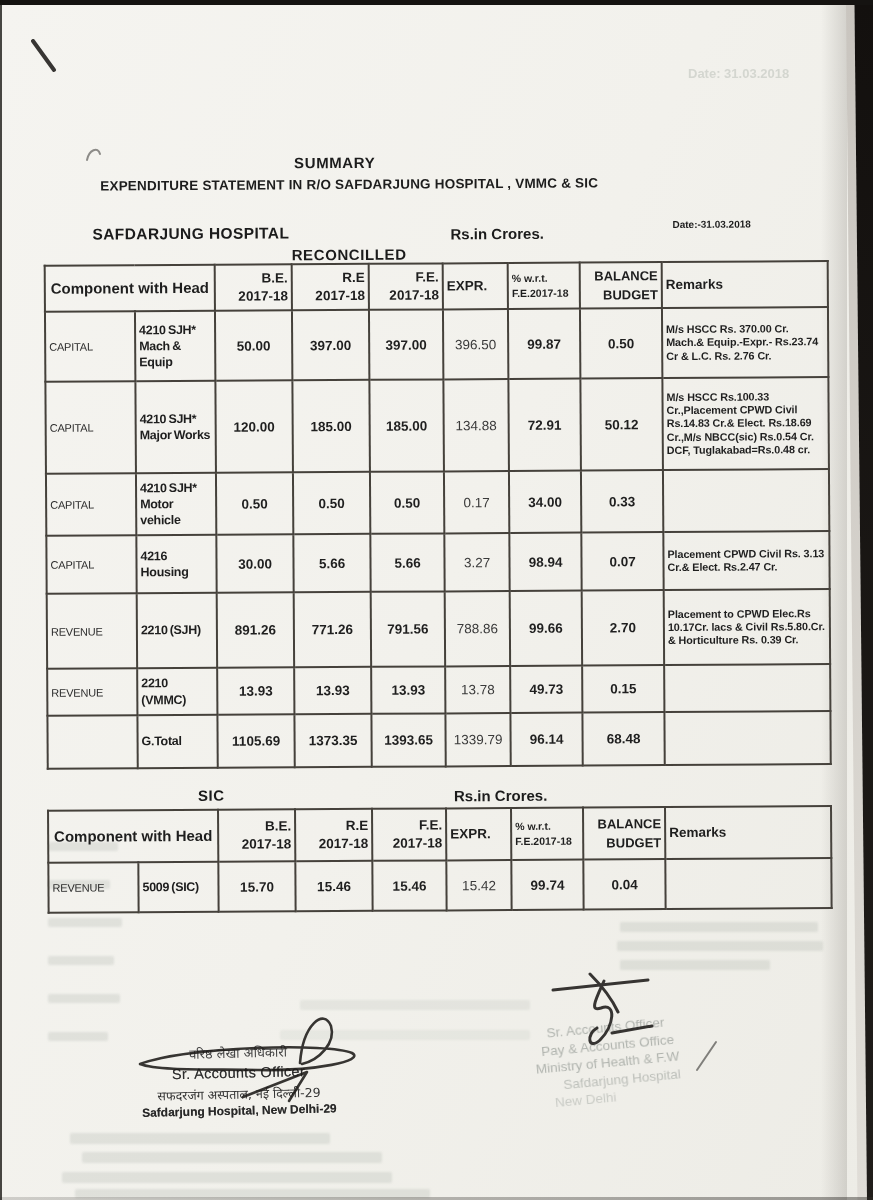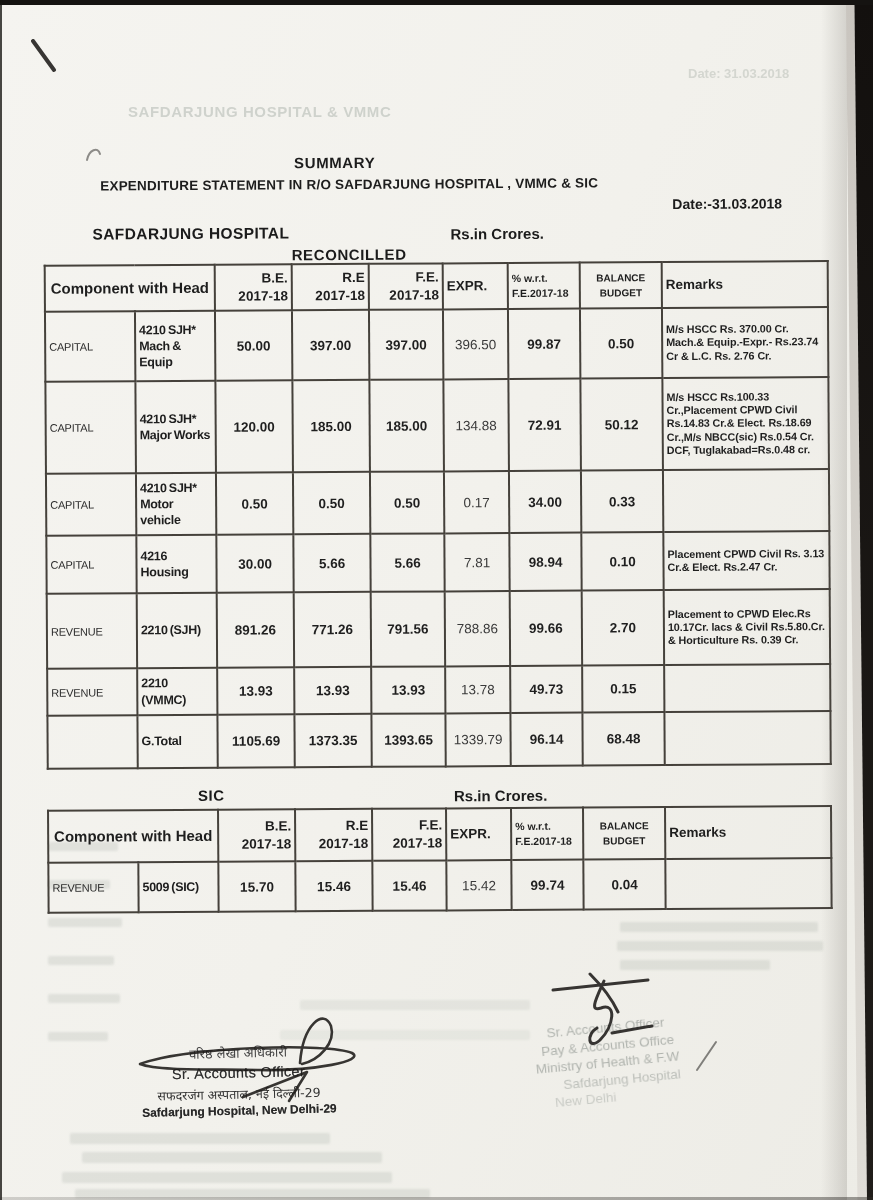--- a/index.html
+++ b/index.html
@@ -14,37 +14,37 @@
   .edge-bottom{position:absolute;left:0;bottom:0;width:100%;height:3px;background:linear-gradient(to right,rgba(45,42,38,.18),rgba(45,42,38,.45));}
   .right-shade{position:absolute;right:26px;top:0;width:26px;height:100%;background:linear-gradient(to right,rgba(95,90,83,0),rgba(95,90,83,.20));}
   .edge-right-mid{position:absolute;top:0;right:0;width:30px;height:100%;background:linear-gradient(to bottom,#c9c5bf,#e0ddd7);clip-path:polygon(10% 0,38% 0,80% 100%,48% 100%);}
   .edge-right-dark{position:absolute;top:0;right:0;width:30px;height:100%;background:linear-gradient(to bottom,#13100e,#201d1a);clip-path:polygon(38% 0,100% 0,100% 100%,80% 100%);}
   
   .skew{position:absolute;left:0;top:0;width:873px;height:1200px;transform:rotate(-0.35deg);transform-origin:40% 40%;}
   
   .abs{position:absolute;white-space:nowrap;}
   .t-summary{left:296px;top:154px;font-size:15px;font-weight:bold;letter-spacing:.6px;color:#1d1d1d;}
   .t-statement{left:102px;top:177px;font-size:13.5px;font-weight:bold;letter-spacing:.2px;color:#1d1d1d;}
-  .t-date{left:674px;top:198px;font-size:14px;font-weight:bold;color:#1c1c1c;}
+  .t-date{left:674px;top:221px;font-size:10px;font-weight:bold;color:#1c1c1c;}
   .t-hospital{left:94px;top:224px;font-size:15.5px;font-weight:bold;letter-spacing:.4px;color:#1b1b1b;}
   .t-rs1{left:452px;top:226px;font-size:15px;font-weight:bold;color:#1b1b1b;}
   .t-recon{left:293px;top:246px;font-size:15px;font-weight:bold;letter-spacing:.6px;color:#1b1b1b;}
   .t-sic{left:196px;top:786px;font-size:15px;font-weight:bold;letter-spacing:.5px;color:#1b1b1b;}
   .t-rs2{left:452px;top:788px;font-size:15px;font-weight:bold;color:#1b1b1b;}
   
   table.scan{position:absolute;left:45px;border-collapse:collapse;table-layout:fixed;width:783px;background:transparent;}
   #t1{top:263px;}
   #t2{top:808px;}
   table.scan th,table.scan td{border:2px solid #45413b;padding:2px 3px;overflow:hidden;}
   table.scan thead th{font-weight:bold;color:#1e1e1e;vertical-align:middle;}
   .th-comp{font-size:15px;text-align:center;line-height:1.25;}
   .th-c{font-size:13.5px;text-align:right;line-height:1.35;}
   .th-c3{text-align:left;vertical-align:top;padding-left:4px;margin-top:17px;}
   .th-c4{font-size:10.5px;text-align:left;vertical-align:top;padding-left:3px;line-height:1.4;margin-left:32px;}
-  .th-c5{font-size:10px;text-align:center;padding-left:4px;line-height:1.5;}
+  .th-c5{font-size:13px;text-align:right;padding-left:4px;line-height:1.5;}
   .th-c6{font-size:13.5px;text-align:left;vertical-align:top;padding-left:5px;}
   #t1 thead tr{height:46px;}
   #t1 tbody tr:nth-child(1){height:70px;}
   #t1 tbody tr:nth-child(2){height:92px;}
   #t1 tbody tr:nth-child(3){height:62px;}
   #t1 tbody tr:nth-child(4){height:58px;}
   #t1 tbody tr:nth-child(5){height:75px;}
   #t1 tbody tr:nth-child(6){height:47px;}
   #t1 tbody tr:nth-child(7){height:53px;}
   #t2 thead tr{height:52px;}
@@ -69,21 +69,20 @@
   .stamp-right div:nth-child(3){margin-left:-14px;}
   .stamp-right div:nth-child(4){margin-left:12px;opacity:.8;}
   .stamp-right div:nth-child(5){margin-left:2px;opacity:.6;}
   svg.pen{position:absolute;left:0;top:0;pointer-events:none;}
 </style>
 </head>
 <body>
 
 <div class="page">
 
-  <div class="ghost-title">SAFDARJUNG HOSPITAL &amp; VMMC</div>
   <div class="ghost-date">Date: 31.03.2018</div>
   <div class="smudge" style="left:620px;top:922px;width:198px;height:10px;"></div>
   <div class="smudge" style="left:617px;top:941px;width:206px;height:10px;"></div>
   <div class="smudge" style="left:620px;top:960px;width:150px;height:10px;"></div>
   <div class="smudge" style="left:48px;top:842px;width:70px;height:9px;"></div>
   <div class="smudge" style="left:48px;top:880px;width:62px;height:9px;"></div>
   <div class="smudge" style="left:48px;top:918px;width:74px;height:9px;"></div>
   <div class="smudge" style="left:48px;top:956px;width:66px;height:9px;"></div>
   <div class="smudge" style="left:48px;top:994px;width:72px;height:9px;"></div>
   <div class="smudge" style="left:48px;top:1032px;width:60px;height:9px;"></div>
@@ -179,23 +178,23 @@
             <td class="num">34.00</td>
             <td class="num">0.33</td>
             <td class="rem"></td>
           </tr>
           <tr>
             <td class="cat">CAPITAL</td>
             <td class="head">4216 Housing</td>
             <td class="num">30.00</td>
             <td class="num">5.66</td>
             <td class="num">5.66</td>
-            <td class="num expr">7.81</td>
+            <td class="num expr">3.27</td>
             <td class="num">98.94</td>
-            <td class="num">0.10</td>
+            <td class="num">0.07</td>
             <td class="rem">Placement CPWD Civil Rs. 3.13 Cr.&amp; Elect. Rs.2.47 Cr.</td>
           </tr>
           <tr>
             <td class="cat">REVENUE</td>
             <td class="head">2210 (SJH)</td>
             <td class="num">891.26</td>
             <td class="num">771.26</td>
             <td class="num">791.56</td>
             <td class="num expr">788.86</td>
             <td class="num">99.66</td>

